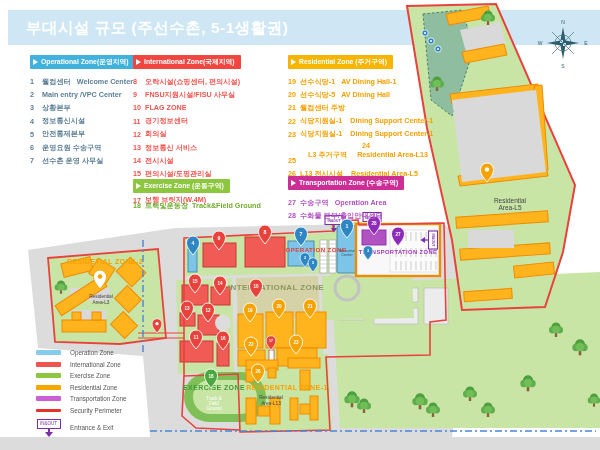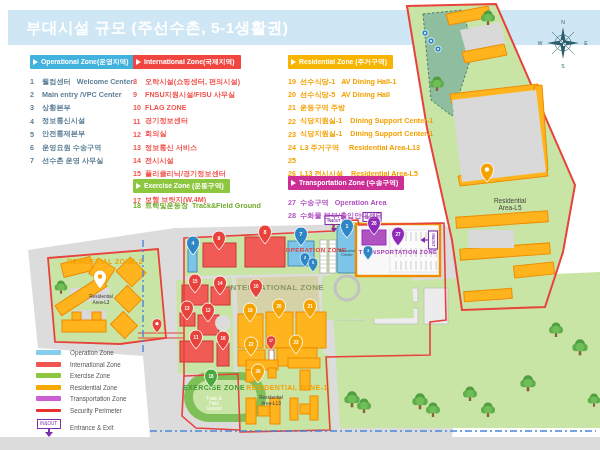--- a/index.html
+++ b/index.html
@@ -477,21 +477,21 @@
         <div class="zi" style="color: rgb(241, 83, 77);">
           <span class="zi-num">13</span>
           <span class="zi-label">정보통신 서비스</span>
         </div>
         <div class="zi" style="color: rgb(241, 83, 77);">
           <span class="zi-num">14</span>
           <span class="zi-label">전시시설</span>
         </div>
         <div class="zi" style="color: rgb(241, 83, 77);">
           <span class="zi-num">15</span>
-          <span class="zi-label">폴리클리닉/경기정보센터</span>
+          <span class="zi-label">편의시설/도핑관리실</span>
         </div>
         <div class="zi" style="color: rgb(241, 83, 77);">
           <span class="zi-num">16</span>
           <span class="zi-label">피트니스</span>
         </div>
         <div class="zi" style="color: rgb(241, 83, 77);">
           <span class="zi-num">17</span>
           <span class="zi-label">보행 브릿지(W.4M)</span>
         </div>
       </div>
@@ -505,31 +505,31 @@
         <div class="zi" style="color: rgb(245, 160, 0);">
           <span class="zi-num">19</span>
           <span class="zi-label">선수식당-1   AV Dining Hall-1</span>
         </div>
         <div class="zi" style="color: rgb(245, 160, 0);">
           <span class="zi-num">20</span>
           <span class="zi-label">선수식당-5   AV Dining Hall</span>
         </div>
         <div class="zi" style="color: rgb(245, 160, 0);">
           <span class="zi-num">21</span>
-          <span class="zi-label">운동구역 주방</span>
+          <span class="zi-label">웰컴센터 주방</span>
         </div>
         <div class="zi" style="color: rgb(245, 160, 0);">
           <span class="zi-num">22</span>
           <span class="zi-label">식당지원실-1    Dining Support Center-1</span>
         </div>
         <div class="zi" style="color: rgb(245, 160, 0);">
           <span class="zi-num">23</span>
           <span class="zi-label">식당지원실-1    Dining Support Center-1</span>
         </div>
-        <div class="zi" style="color: rgb(245, 160, 0);">
+        <div class="zi" style="color: rgb(245, 160, 0); flex-direction: column;">
           <span class="zi-num">24</span>
           <span class="zi-label">L3 주거구역     Residential Area-L13</span>
         </div>
         <div class="zi" style="color: rgb(245, 160, 0);">
           <span class="zi-num">25</span>
         </div>
         <div class="zi" style="color: rgb(245, 160, 0);">
           <span class="zi-num">26</span>
           <span class="zi-label">L13 전시시설    Residential Area-L5</span>
         </div>

